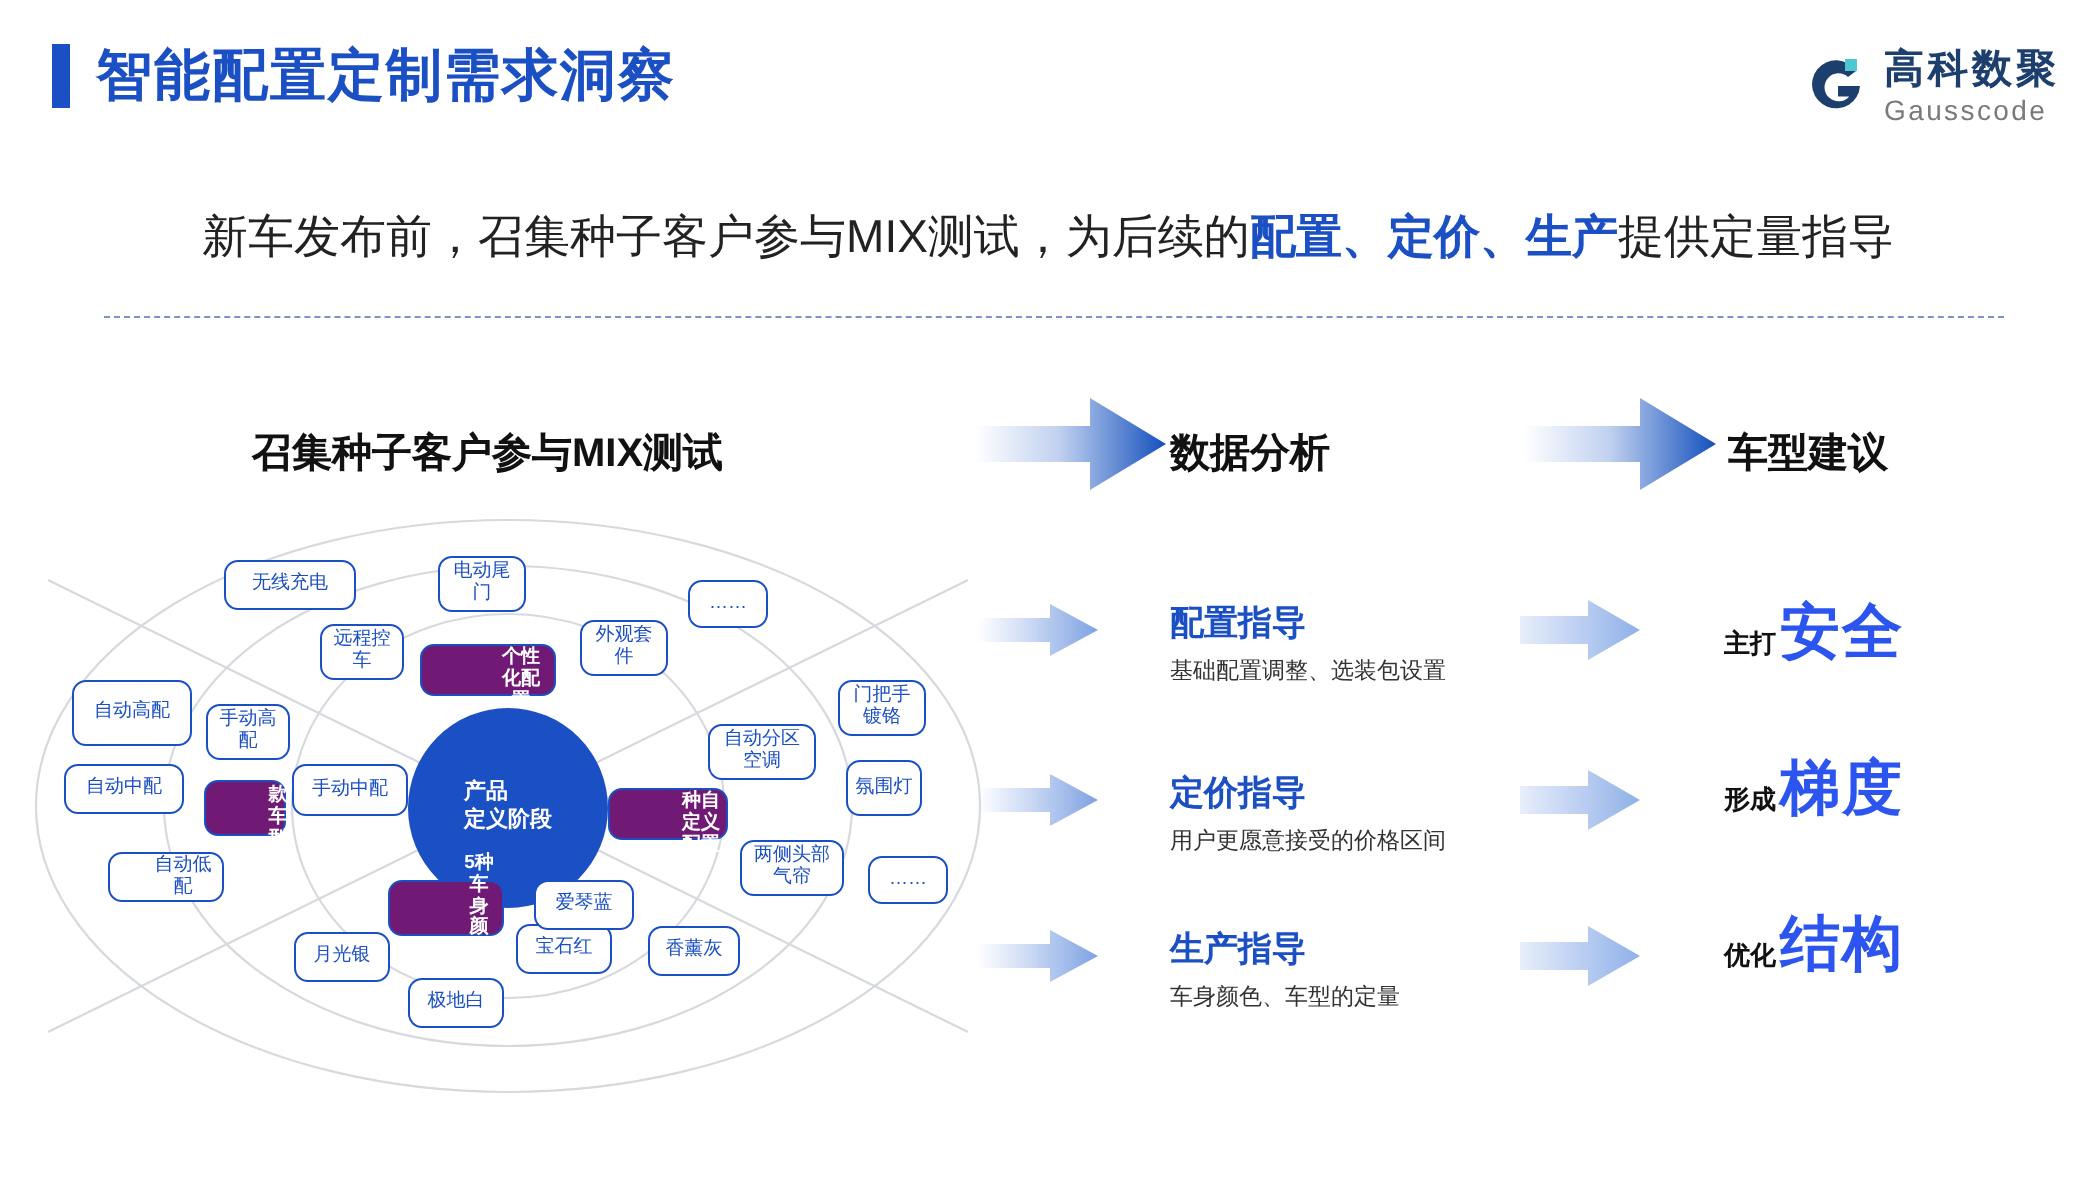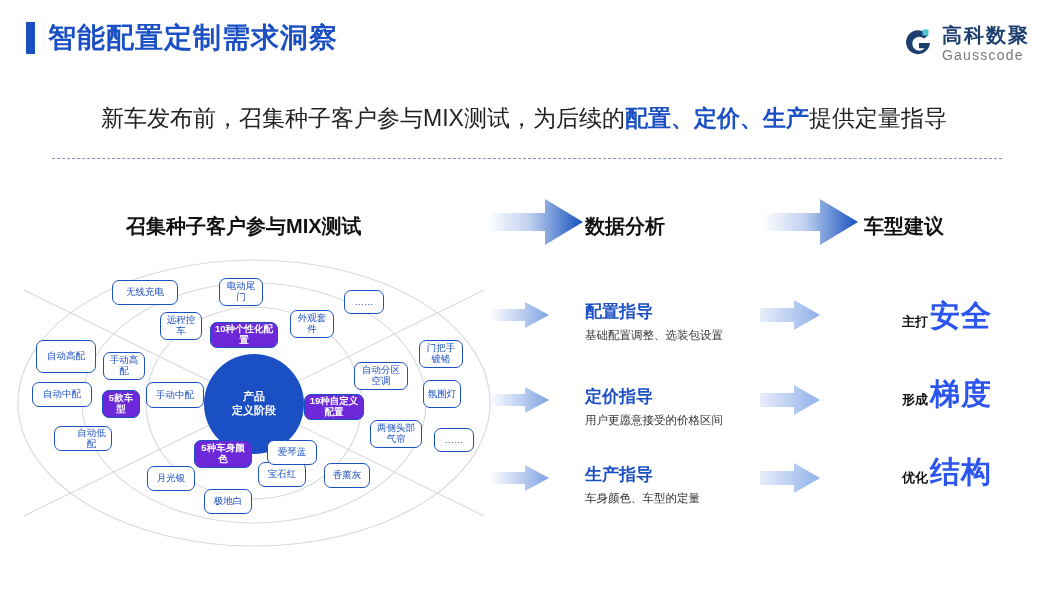--- a/index.html
+++ b/index.html
@@ -56,42 +56,42 @@
     border-radius:7px;
     background:#ffffff;
     color:#1b4fc4;
     font-size:9.5px;
     font-weight:bold;
     line-height:1.15;
     display:flex;align-items:center;justify-content:center;
     text-align:center;
     padding:2px 3px;
   }
-  .node.filled{background:#6d28d9;color:#ffffff;border-color:#1b4fc4;}
+  .node.filled{background:#701a75;color:#ffffff;border-color:#1b4fc4;padding-left:36px;}
   .node.plain{font-weight:normal;}
   .hub{
     position:absolute;
     border-radius:50%;
     background:#1b4fc4;
     color:#fff;
     font-size:11px;font-weight:bold;line-height:1.25;
-    display:flex;align-items:center;justify-content:center;text-align:center;
+    display:flex;align-items:center;justify-content:center;
   }
 
   
   .mid-item{position:absolute;}
   .mid-title{font-size:17px;font-weight:bold;color:#1b4fc4;white-space:nowrap;}
   .mid-sub{font-size:11.5px;color:#333;margin-top:5px;white-space:nowrap;}
   #mid-1{left:585px;top:300px;}
   #mid-2{left:585px;top:385px;}
   #mid-3{left:585px;top:463px;}
 
   
   .right-item{position:absolute;display:flex;align-items:baseline;white-space:nowrap;}
-  .right-pre{font-size:13px;font-weight:bold;color:#111;margin-left:40px;}
+  .right-pre{font-size:13px;font-weight:bold;color:#111;}
   .right-big{font-size:30px;font-weight:bold;color:#2b55ee;margin-left:2px;letter-spacing:1px;}
   #right-1{left:862px;top:296px;}
   #right-2{left:862px;top:374px;}
   #right-3{left:862px;top:452px;}
 </style>
 </head>
 <body>
 
 <div class="slide">
 

